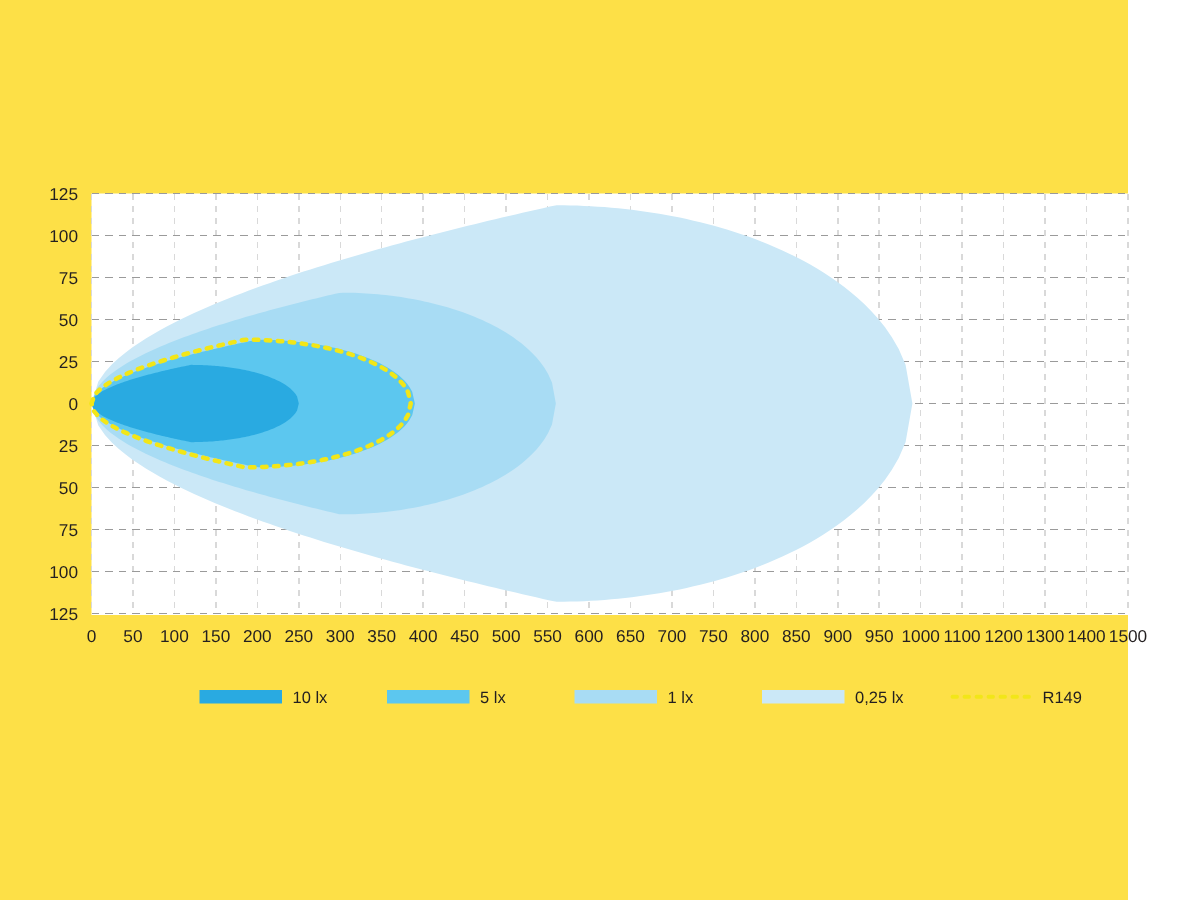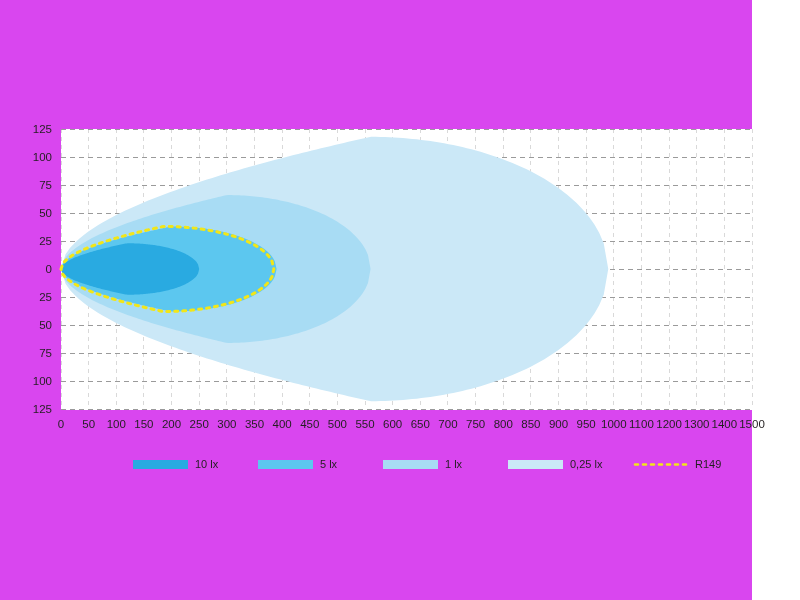--- a/index.html
+++ b/index.html
@@ -10,21 +10,21 @@
   body {
     width: 800px;
     height: 600px;
     font-family: "Liberation Sans", sans-serif;
     overflow: hidden;
   }
   #chart-root {
     position: relative;
     width: 752px;
     height: 600px;
-    background: #d946ef;
+    background: #fde047;
   }
   svg#beam-chart {
     display: block;
     width: 800px;
     height: 600px;
   }
   .tick-label {
     font-family: "Liberation Sans", sans-serif;
     font-size: 11.5px;
     fill: #231f20;

